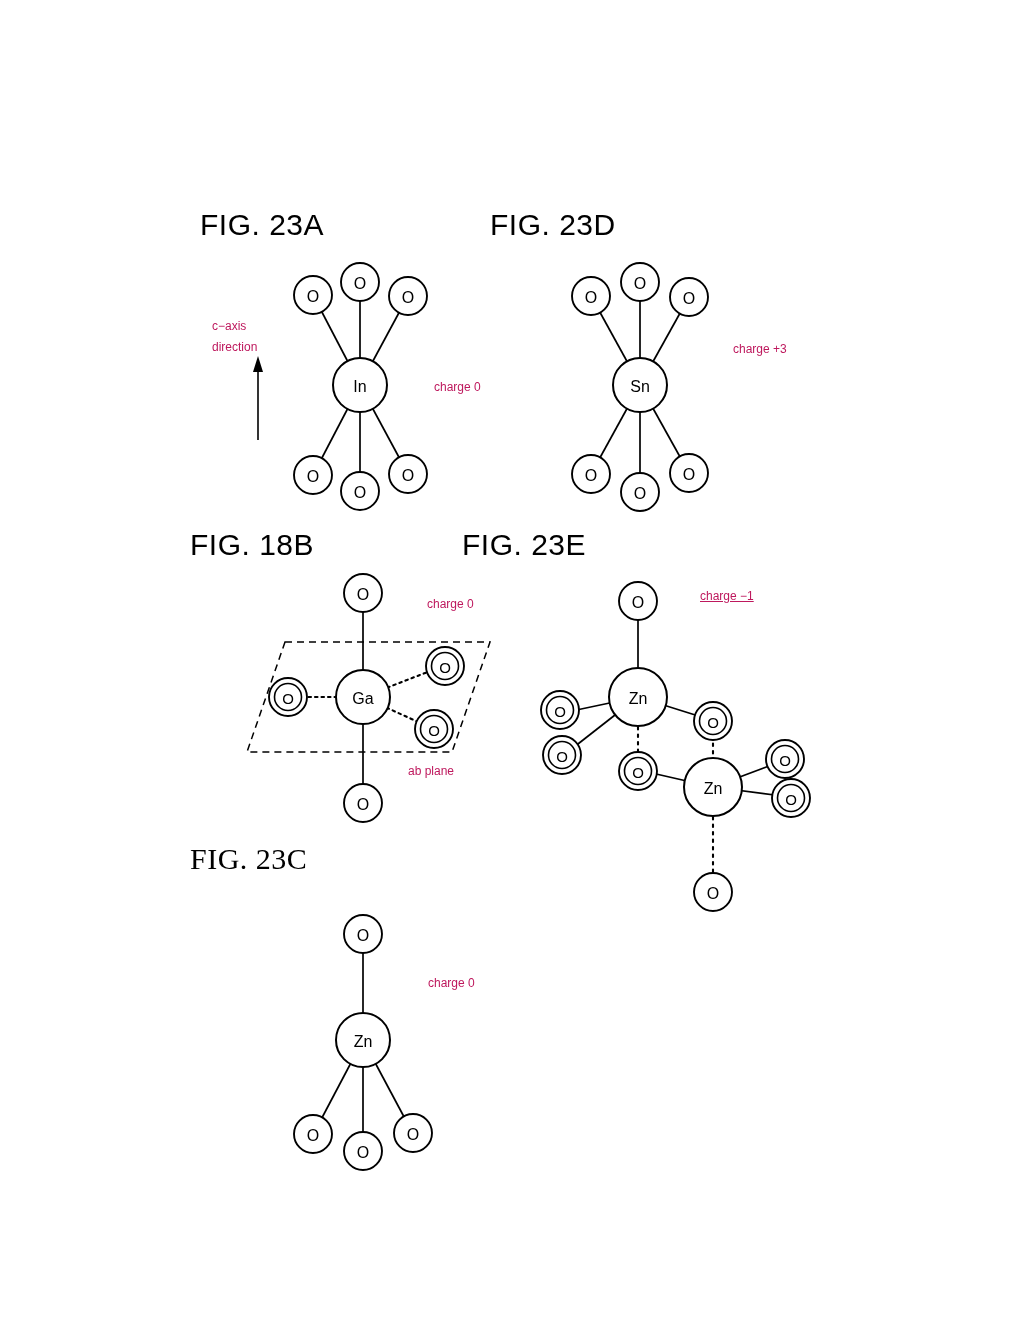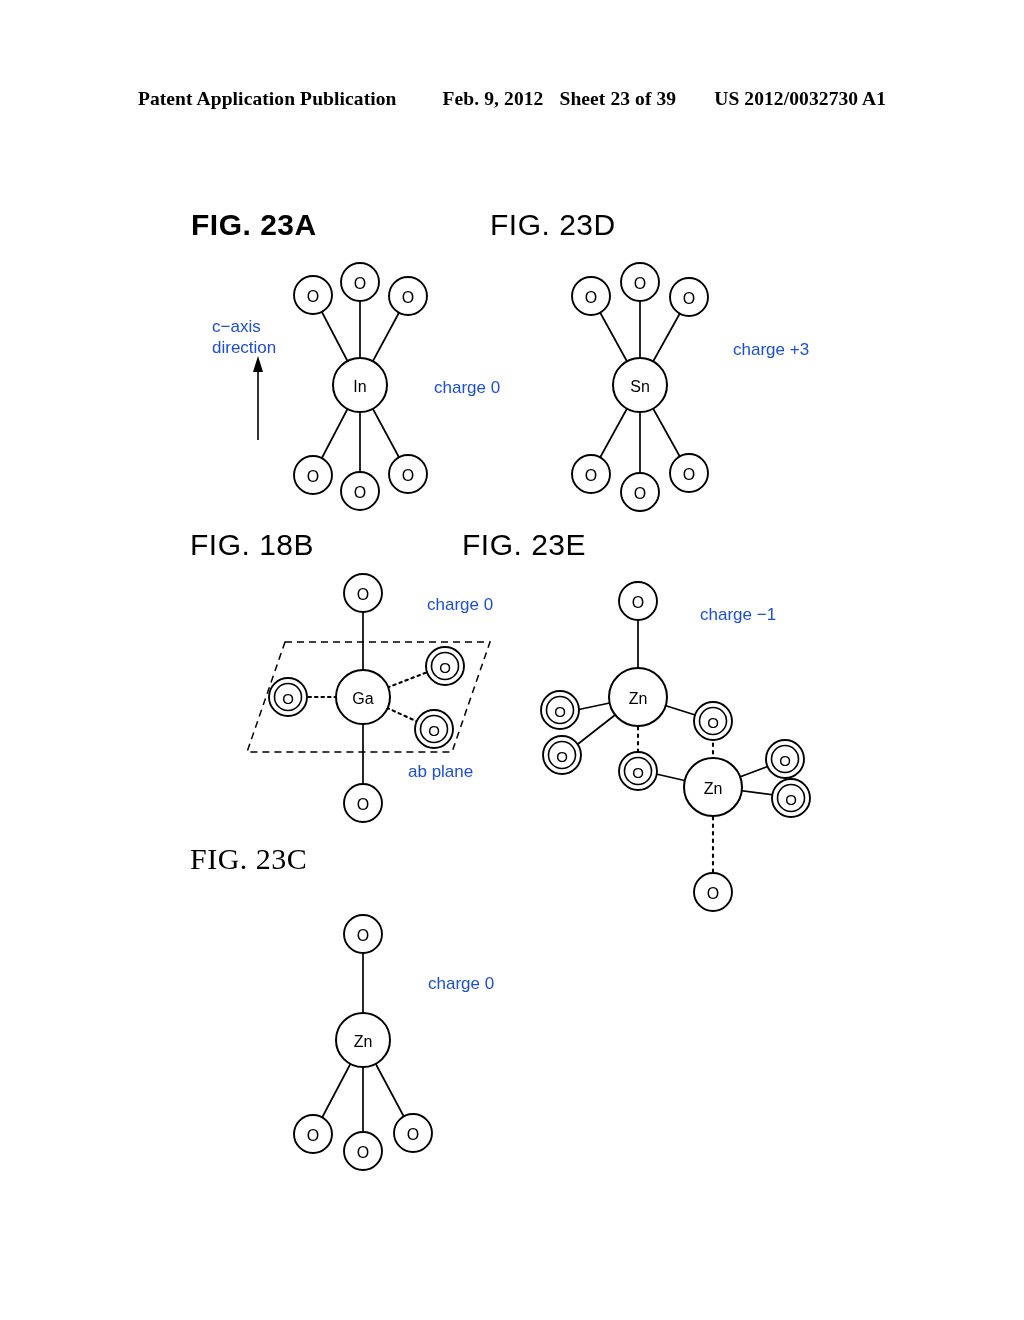--- a/index.html
+++ b/index.html
@@ -48,24 +48,24 @@
     font-size: 30px;
     font-weight: 400;
     letter-spacing: 0.5px;
     white-space: nowrap;
     color: #000;
   }
   
   .anno {
     position: absolute;
     font-family: "Liberation Sans", sans-serif;
-    font-size: 17px;
+    font-size: 12px;
     line-height: 21px;
     white-space: pre;
-    color: #1d4ed8;
+    color: #be185d;
   }
   
   .diagram {
     position: absolute;
     overflow: visible;
   }
   svg text {
     font-family: "Liberation Sans", sans-serif;
     font-size: 16px;
     fill: #000;
@@ -75,25 +75,22 @@
   svg .atomlabel-sm { font-size: 15px; }
   svg circle, svg line, svg path, svg polygon {
     vector-effect: non-scaling-stroke;
   }
 </style>
 </head>
 <body>
 
 <div id="page">
 
-  <div id="pub-header">
-    <span class="seg">Patent Application Publication</span><span class="gap-a"></span><span class="seg">Feb. 9, 2012</span><span class="gap-b"></span><span class="seg">Sheet 23 of 39</span><span class="gap-c"></span><span class="seg">US 2012/0032730 A1</span>
-  </div>
-
-  <div class="fig-label" style="left:191px; top:208px;font-weight:bold;">FIG. 23A</div>
+
+  <div class="fig-label" style="left:200px; top:208px;">FIG. 23A</div>
 
   <div class="anno" style="left:212px; top:316px;"><span>c−axis</span>
 <span>direction</span></div>
 
   <svg class="diagram" style="left:180px; top:250px;" width="360" height="265" viewBox="0 0 360 265">
 
     <g>
       <line x1="78" y1="190" x2="78" y2="116" stroke="#000" stroke-width="1.6"></line>
       <polygon points="78,106 73,122 83,122" fill="#000"></polygon>
     </g>
@@ -310,21 +307,21 @@
     <g>
       <circle cx="118" cy="132" r="29" fill="#fff" stroke="#000" stroke-width="2"></circle>
       <text x="118" y="133">Zn</text>
     </g>
     <g>
       <circle cx="193" cy="222" r="29" fill="#fff" stroke="#000" stroke-width="2"></circle>
       <text x="193" y="223">Zn</text>
     </g>
   </svg>
 
-  <div class="anno" style="left:700px; top:604px;">charge −1</div>
+  <div class="anno" style="left:700px; top:586px;text-decoration:underline;">charge −1</div>
 
   <div class="fig-label" style="left:190px; top:842px;font-family:Liberation Serif, serif;">FIG. 23C</div>
 
   <svg class="diagram" style="left:200px; top:895px;" width="330" height="275" viewBox="0 0 330 275">
     <g stroke="#000" stroke-width="1.7" fill="none">
       <line x1="163" y1="145" x2="163" y2="47"></line>
       <line x1="163" y1="145" x2="115" y2="236"></line>
       <line x1="163" y1="145" x2="163" y2="250"></line>
       <line x1="163" y1="145" x2="211" y2="235"></line>
     </g>

